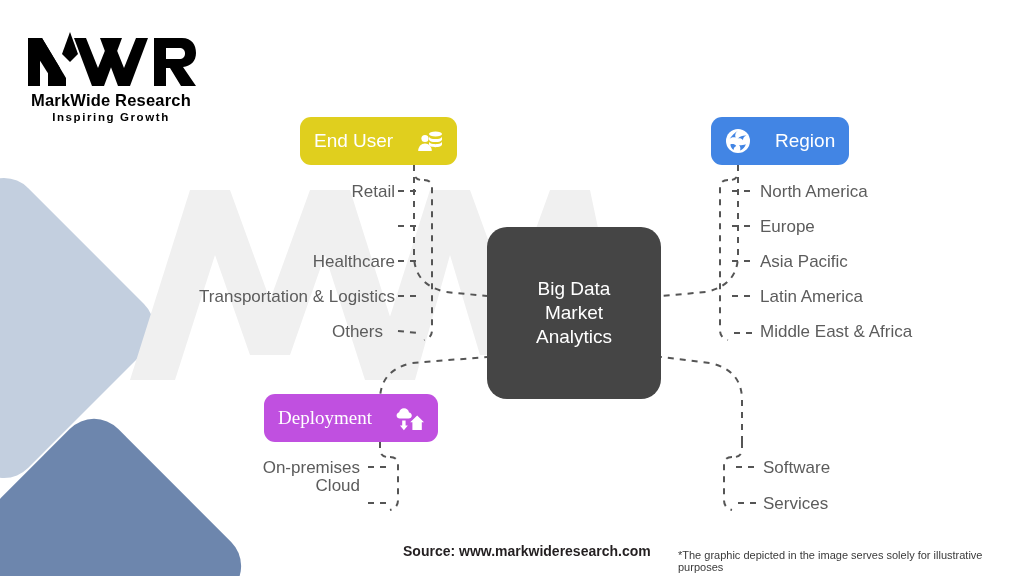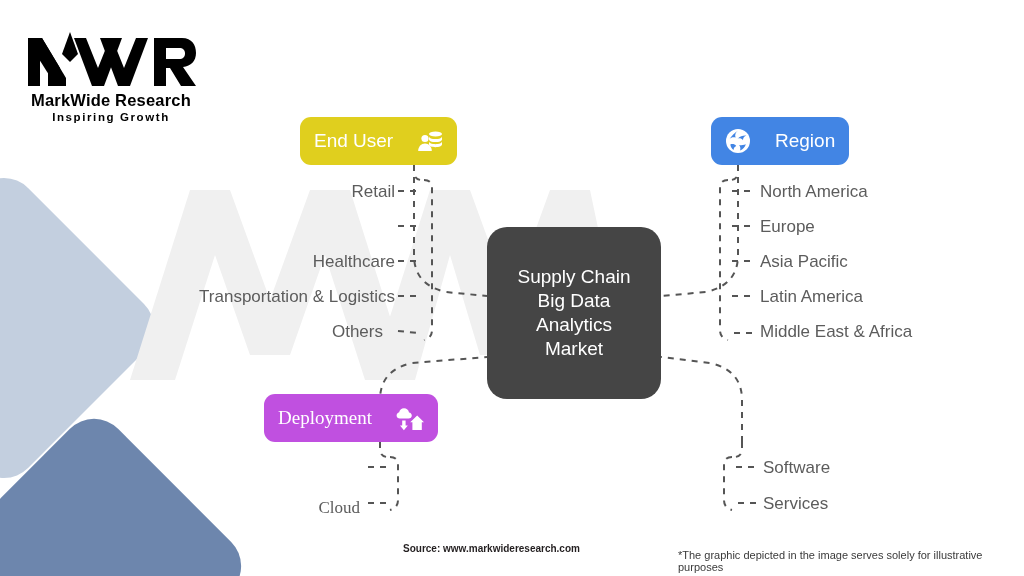--- a/index.html
+++ b/index.html
@@ -155,21 +155,21 @@
     color: #5c5c5c;
     white-space: nowrap;
   }
   .item.right-align { text-align: right; }
 
   
   .source {
     position: absolute;
     left: 403px;
     top: 543px;
-    font-size: 10px;
+    font-size: 14px;
     font-weight: bold;
     color: #231f20;
   }
   .disclaimer {
     position: absolute;
     left: 678px;
     top: 549px;
     font-size: 11px;
     color: #3a3a3a;
   }
@@ -248,24 +248,23 @@
 
       <path d="M736 467 L758 467"></path>
       <path d="M738 503 L758 503"></path>
 
       <path d="M742 442 L742 400 Q742 370 710 363 L661 357"></path>
     </g>
   </svg>
 
   <div class="center-node">
     <div class="ctext">
-      <div>Supply Chain</div>
       <div>Big Data</div>
+      <div>Market</div>
       <div>Analytics</div>
-      <div>Market</div>
     </div>
   </div>
 
   <div class="badge" id="badge-enduser" style="background:#E0CF1E;">
     <span class="blabel">End User</span>
     <span class="bicon">
       <svg width="26" height="24" viewBox="0 0 26 24">
         <g fill="#ffffff">
           <ellipse cx="18.5" cy="5" rx="6.5" ry="2.6"></ellipse>
           <path d="M12 7.4 C12 9 15 10 18.5 10 C22 10 25 9 25 7.4 L25 10.4 C25 12 22 13 18.5 13 C15 13 12 12 12 10.4 Z"></path>
@@ -306,21 +305,22 @@
     <span class="bicon">
       <svg width="28" height="26" viewBox="0 0 28 26">
         <g fill="#ffffff">
           <path d="M8 3.2 C5.4 3.2 3.4 5 3.2 7.3 C1.6 7.7 0.6 9 0.6 10.5 C0.6 12.3 2 13.6 3.9 13.6 L12.6 13.6 C14.4 13.6 15.8 12.3 15.8 10.6 C15.8 9 14.6 7.7 13 7.5 C12.7 5.1 10.6 3.2 8 3.2 Z"></path>
           <path d="M6.2 15.4 L9.6 15.4 L9.6 20.6 L11.8 20.6 L7.9 25.2 L4 20.6 L6.2 20.6 Z"></path>
           <path d="M14.2 17.2 L21.2 10.6 L28 17.2 L25.8 17.2 L25.8 25 L16.4 25 L16.4 17.2 Z"></path>
         </g>
       </svg>
     </span>
   </div>
-  <div class="item right-align" style="left:160px; top:498px; width:200px;font-family:Liberation Serif, serif;">Cloud</div>
+  <div class="item right-align" style="left:160px; top:458px; width:200px;">On-premises</div>
+  <div class="item right-align" style="left:160px; top:476px; width:200px;">Cloud</div>
 
   <div class="item" style="left:763px; top:458px;">Software</div>
   <div class="item" style="left:763px; top:494px;">Services</div>
 
   <div class="source">Source: www.markwideresearch.com</div>
   <div class="disclaimer">*The graphic depicted in the image serves solely for illustrative purposes</div>
 
 </div>
 
 </body></html>

